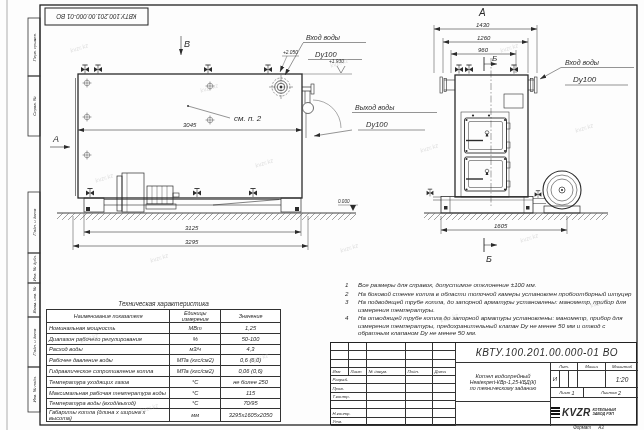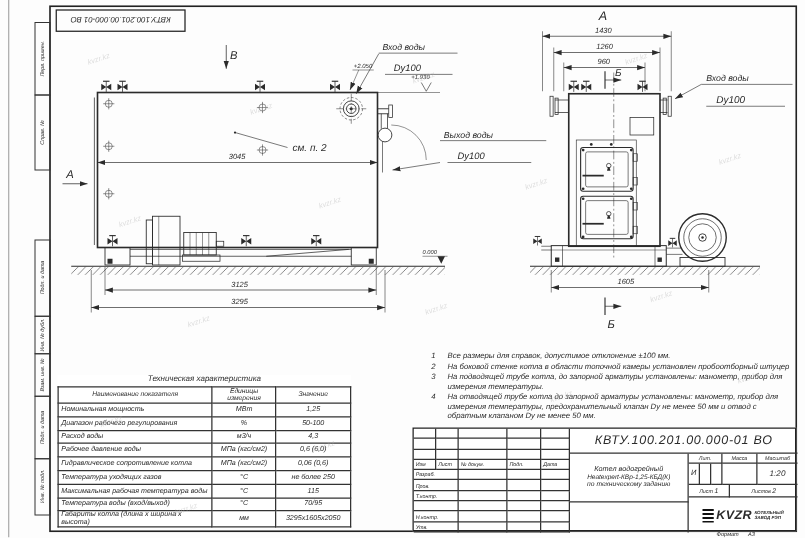--- a/index.html
+++ b/index.html
@@ -38,21 +38,21 @@
   .tb-name { position:absolute; left:125px; top:20px; width:95px; height:38px;
         border-right:0.8px solid #333; display:flex; flex-direction:column; align-items:center;
         justify-content:center; text-align:center; }
   .tb-name .l1 { font-size:5.8px; } .tb-name .l2 { font-size:5.2px; } .tb-name .l3 { font-size:5.4px; }
   .tb-empty { position:absolute; left:125px; top:58px; width:95px; height:25px;
         border-top:0.7px solid #333; border-right:0.8px solid #333; }
   .tb-right { position:absolute; left:220px; top:20px; width:87px; height:63px; }
   .tbc { position:absolute; border-right:0.7px solid #333; border-bottom:0.7px solid #333;
         display:flex; align-items:center; justify-content:center; font-size:4.3px; overflow:hidden; }
   .logo-row { position:absolute; left:0; top:35px; width:87px; height:28px;
-        display:flex; align-items:center; justify-content:center; gap:2px; }
+        display:flex; align-items:center; justify-content:flex-start; gap:2px; }
   .logo-stripes { width:9px; height:11px;
         background:repeating-linear-gradient(#111 0 1.6px, #fff 1.6px 3.2px); }
   .logo-kvzr { font-size:10px; font-weight:900; font-style:italic; letter-spacing:0.3px; }
   .logo-txt { display:flex; flex-direction:column; font-size:3.6px; font-weight:bold; line-height:1.25; }
   .fmt { position:absolute; left:540px; top:424.5px; width:97px; text-align:center; z-index:3;
         font-size:4.5px; font-style:italic; }
   .fmt span { margin:0 3px; }
 
   
   .wm { position:absolute; z-index:10; font-size:6px; color:#b7b7b7; opacity:0.45;

